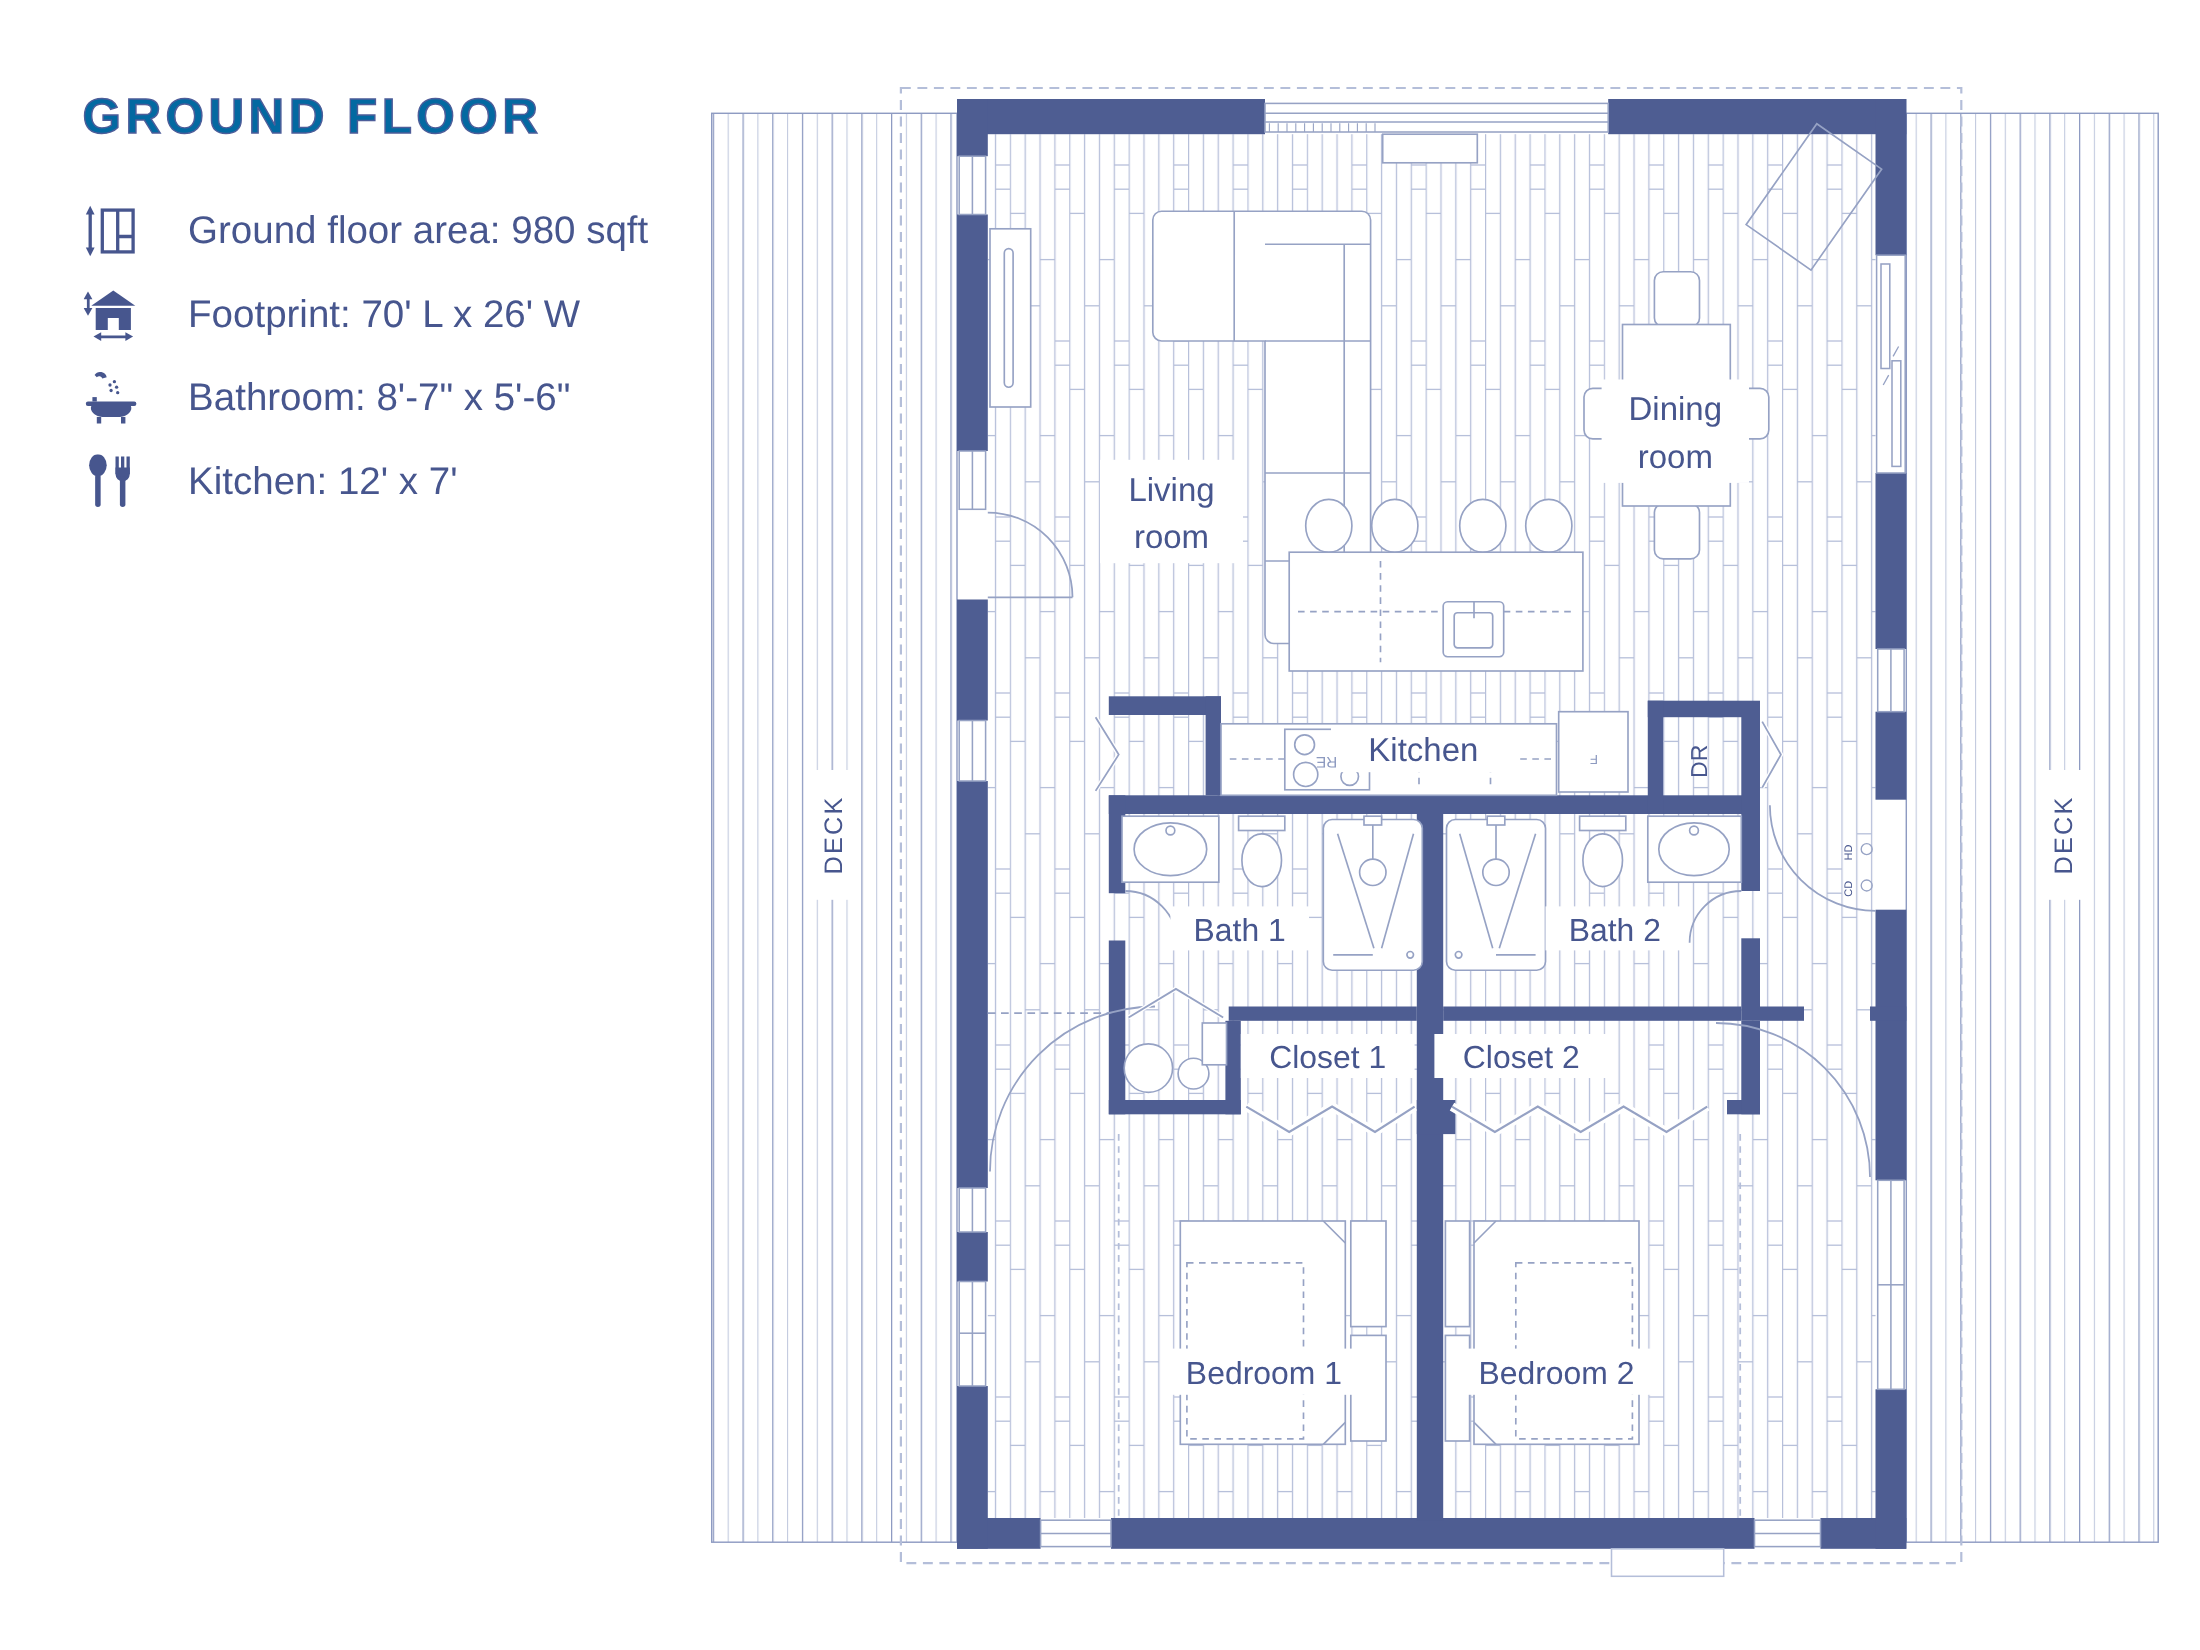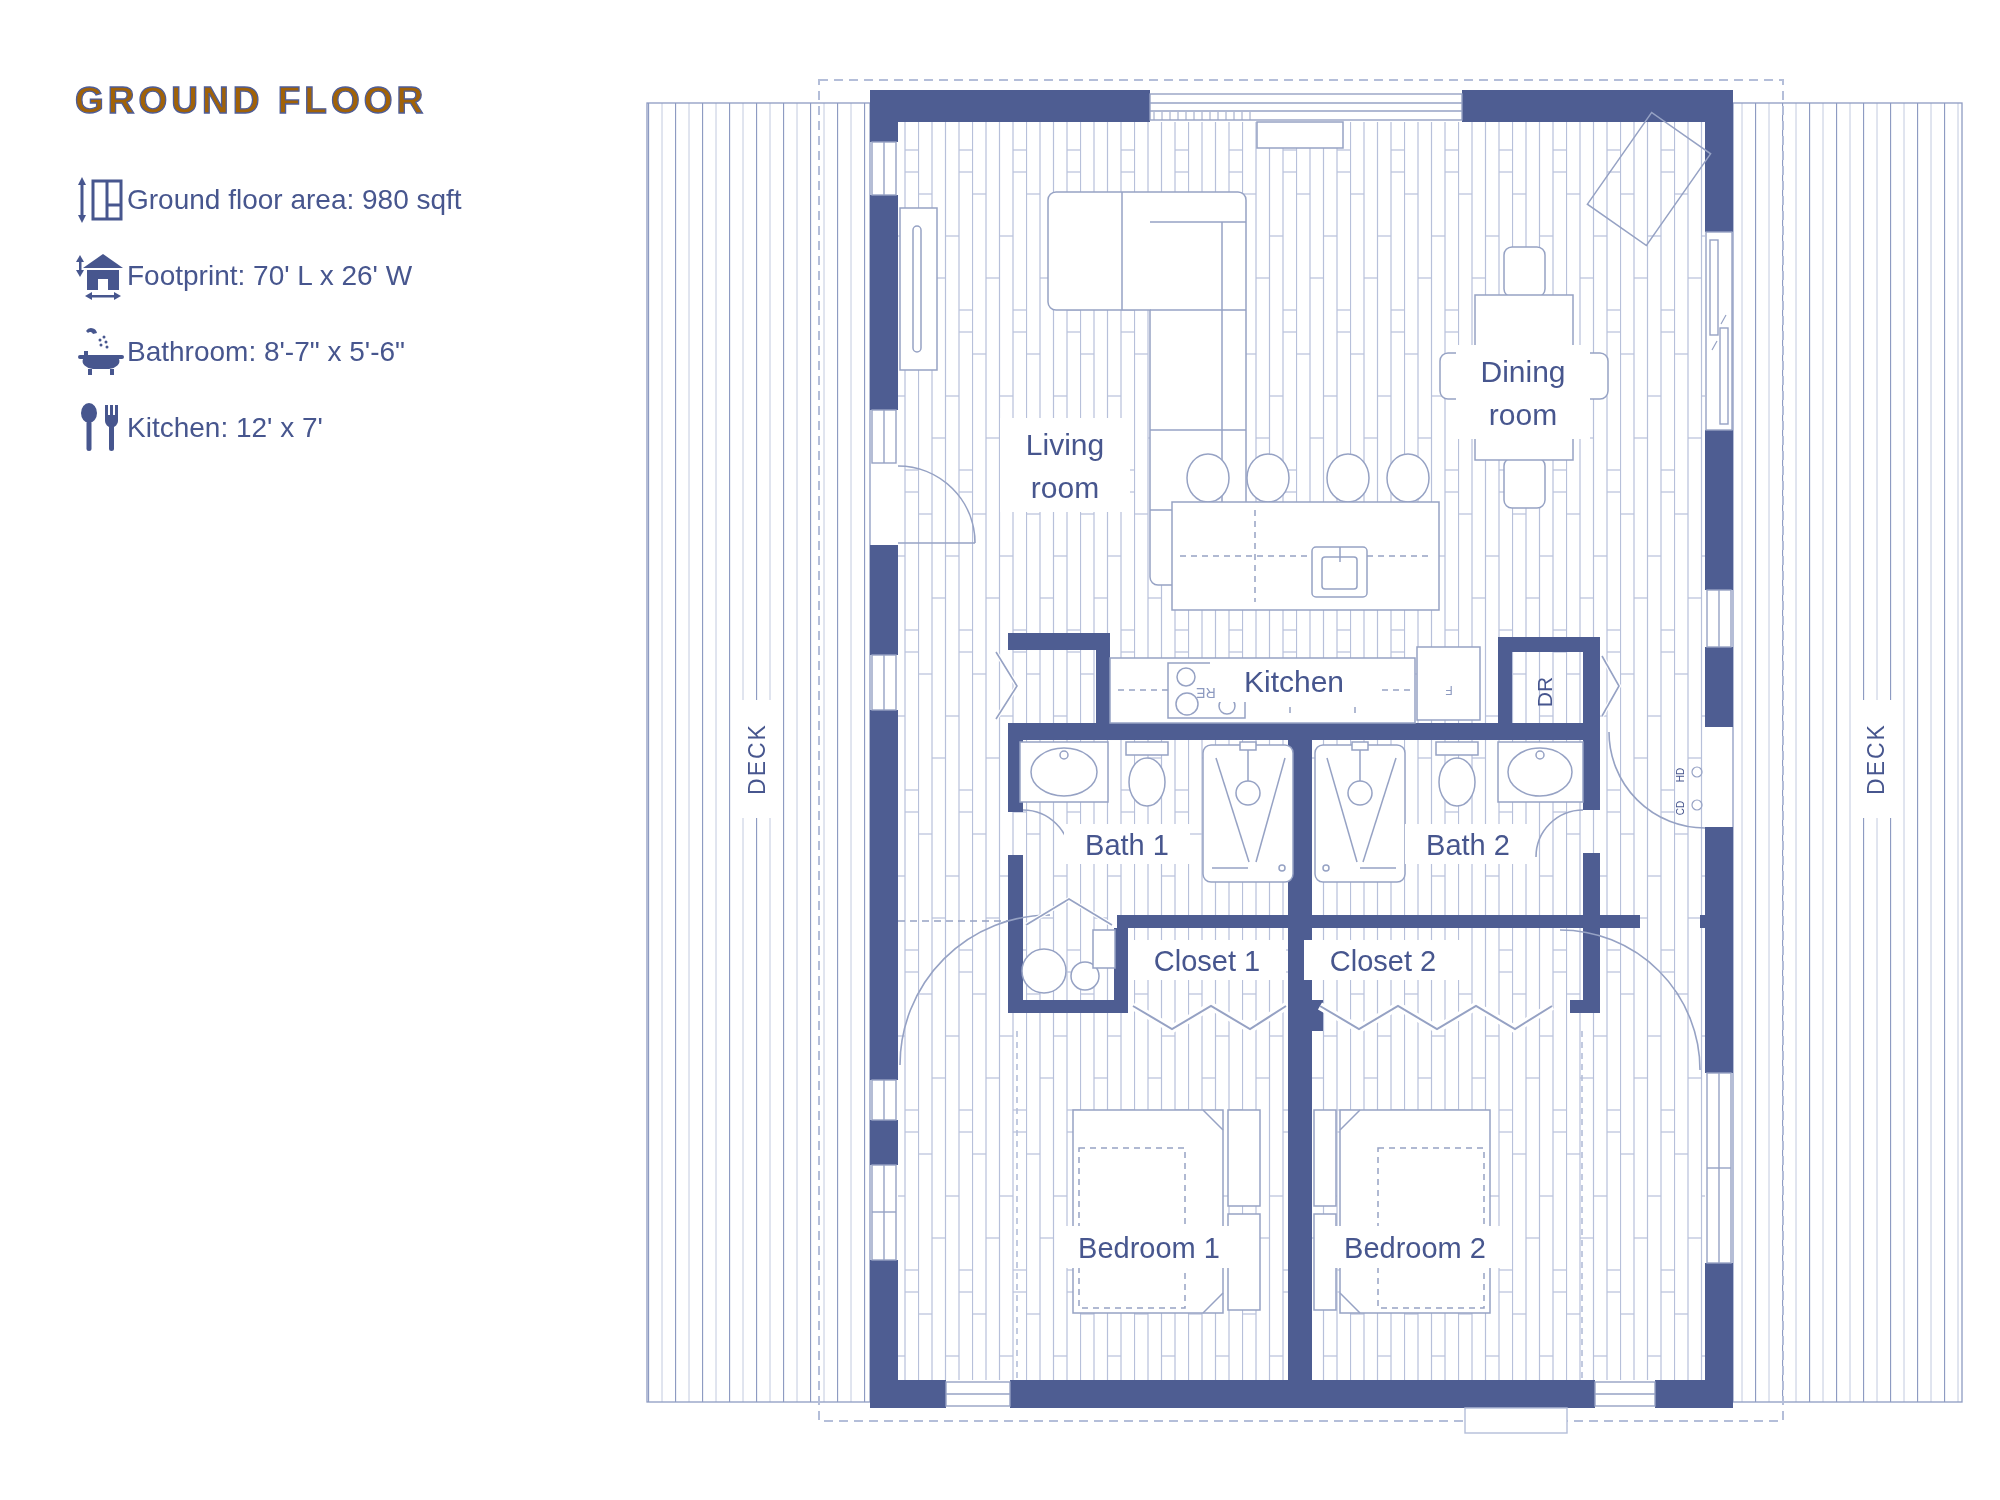--- a/index.html
+++ b/index.html
@@ -1,24 +1,24 @@
 <!DOCTYPE html>
 <html><head>
 <meta charset="utf-8">
 <style>
   html,body{margin:0;padding:0;background:#ffffff;}
   #page{position:relative;width:2000px;height:1500px;background:#fff;overflow:hidden;
         font-family:"Liberation Sans",sans-serif;}
   
   #legend{position:absolute;left:75px;top:80px;width:520px;}
-  #legend h1{margin:0 0 52px 0;font-size:37px;font-weight:bold;letter-spacing:4px;
-             color:#a16207;-webkit-text-stroke:1.3px #4d5d99;}
+  #legend h1{margin:0 0 52px 0;font-size:45px;font-weight:bold;letter-spacing:4px;
+             color:#0369a1;-webkit-text-stroke:1.3px #4d5d99;}
   .legend-row{display:flex;align-items:center;margin-bottom:24px;height:52px;}
   .legend-icon{width:52px;height:52px;flex:0 0 52px;display:flex;align-items:center;justify-content:center;}
-  .legend-text{font-size:28px;color:#47568e;}
+  .legend-text{margin-left:44px;font-size:35px;color:#47568e;}
   svg text{font-family:"Liberation Sans",sans-serif;}
 </style>
 </head>
 <body>
 
 <div id="page">
 
   <div id="legend">
     <h1>GROUND FLOOR</h1>
 

